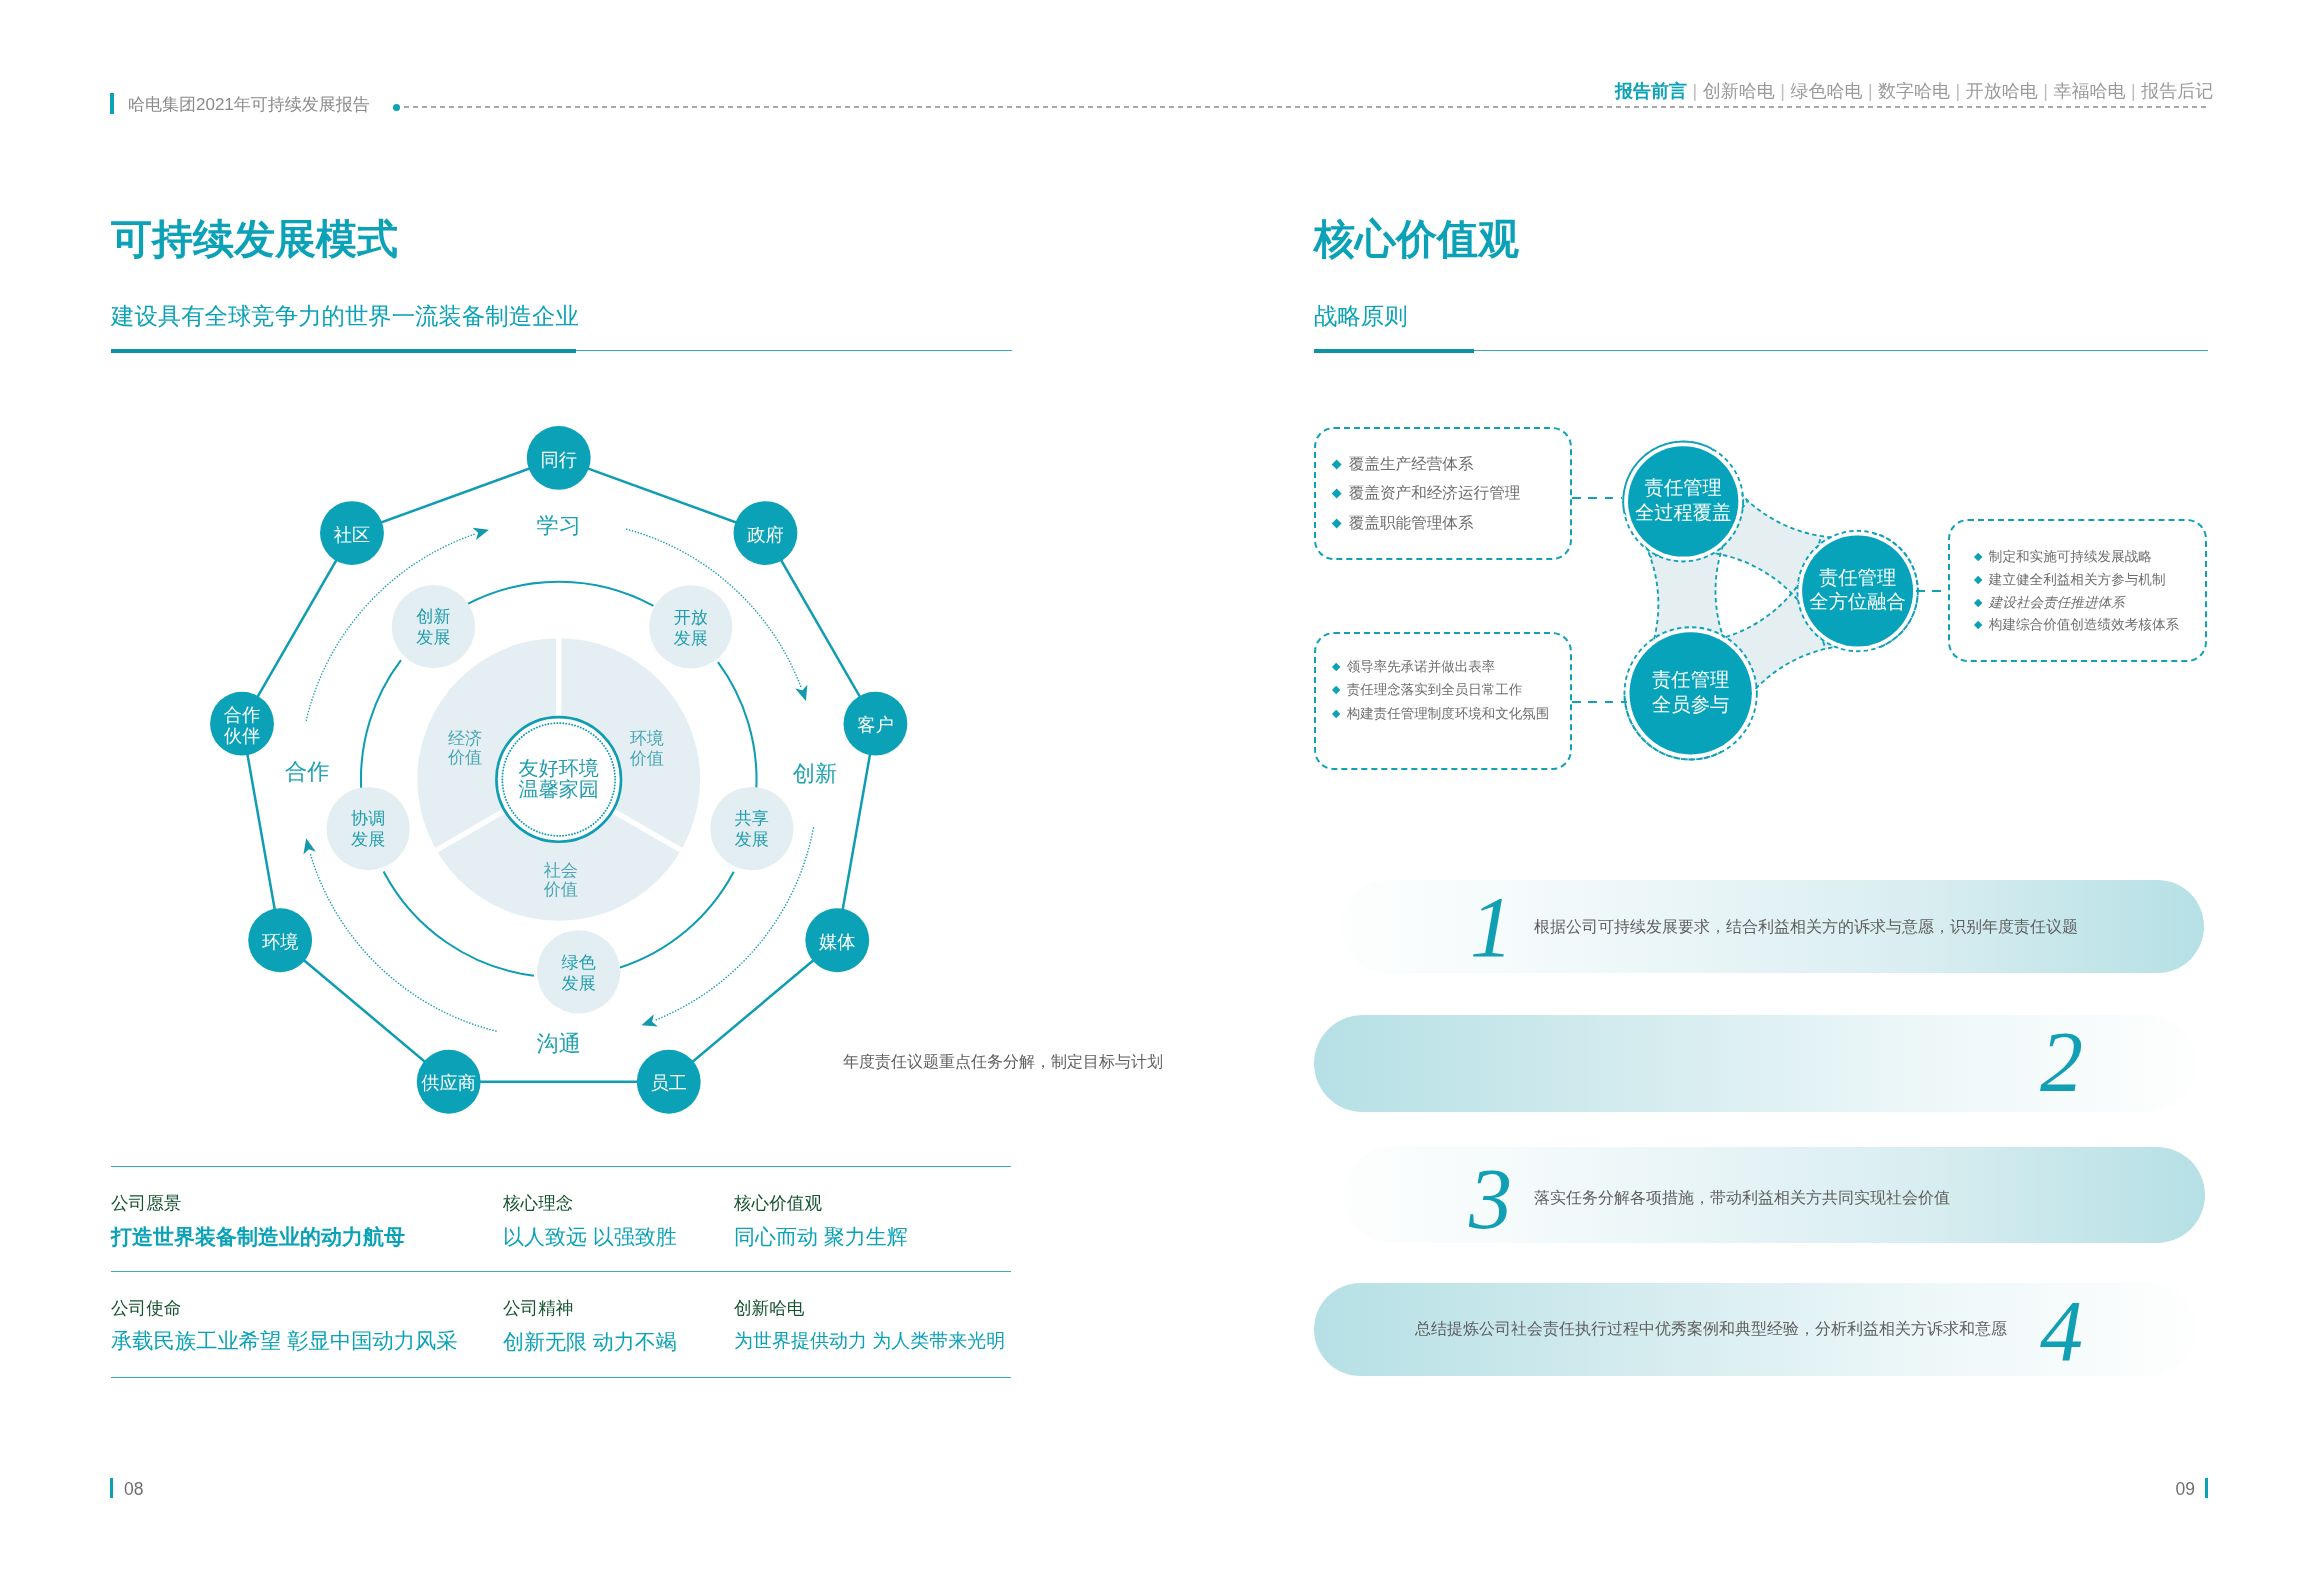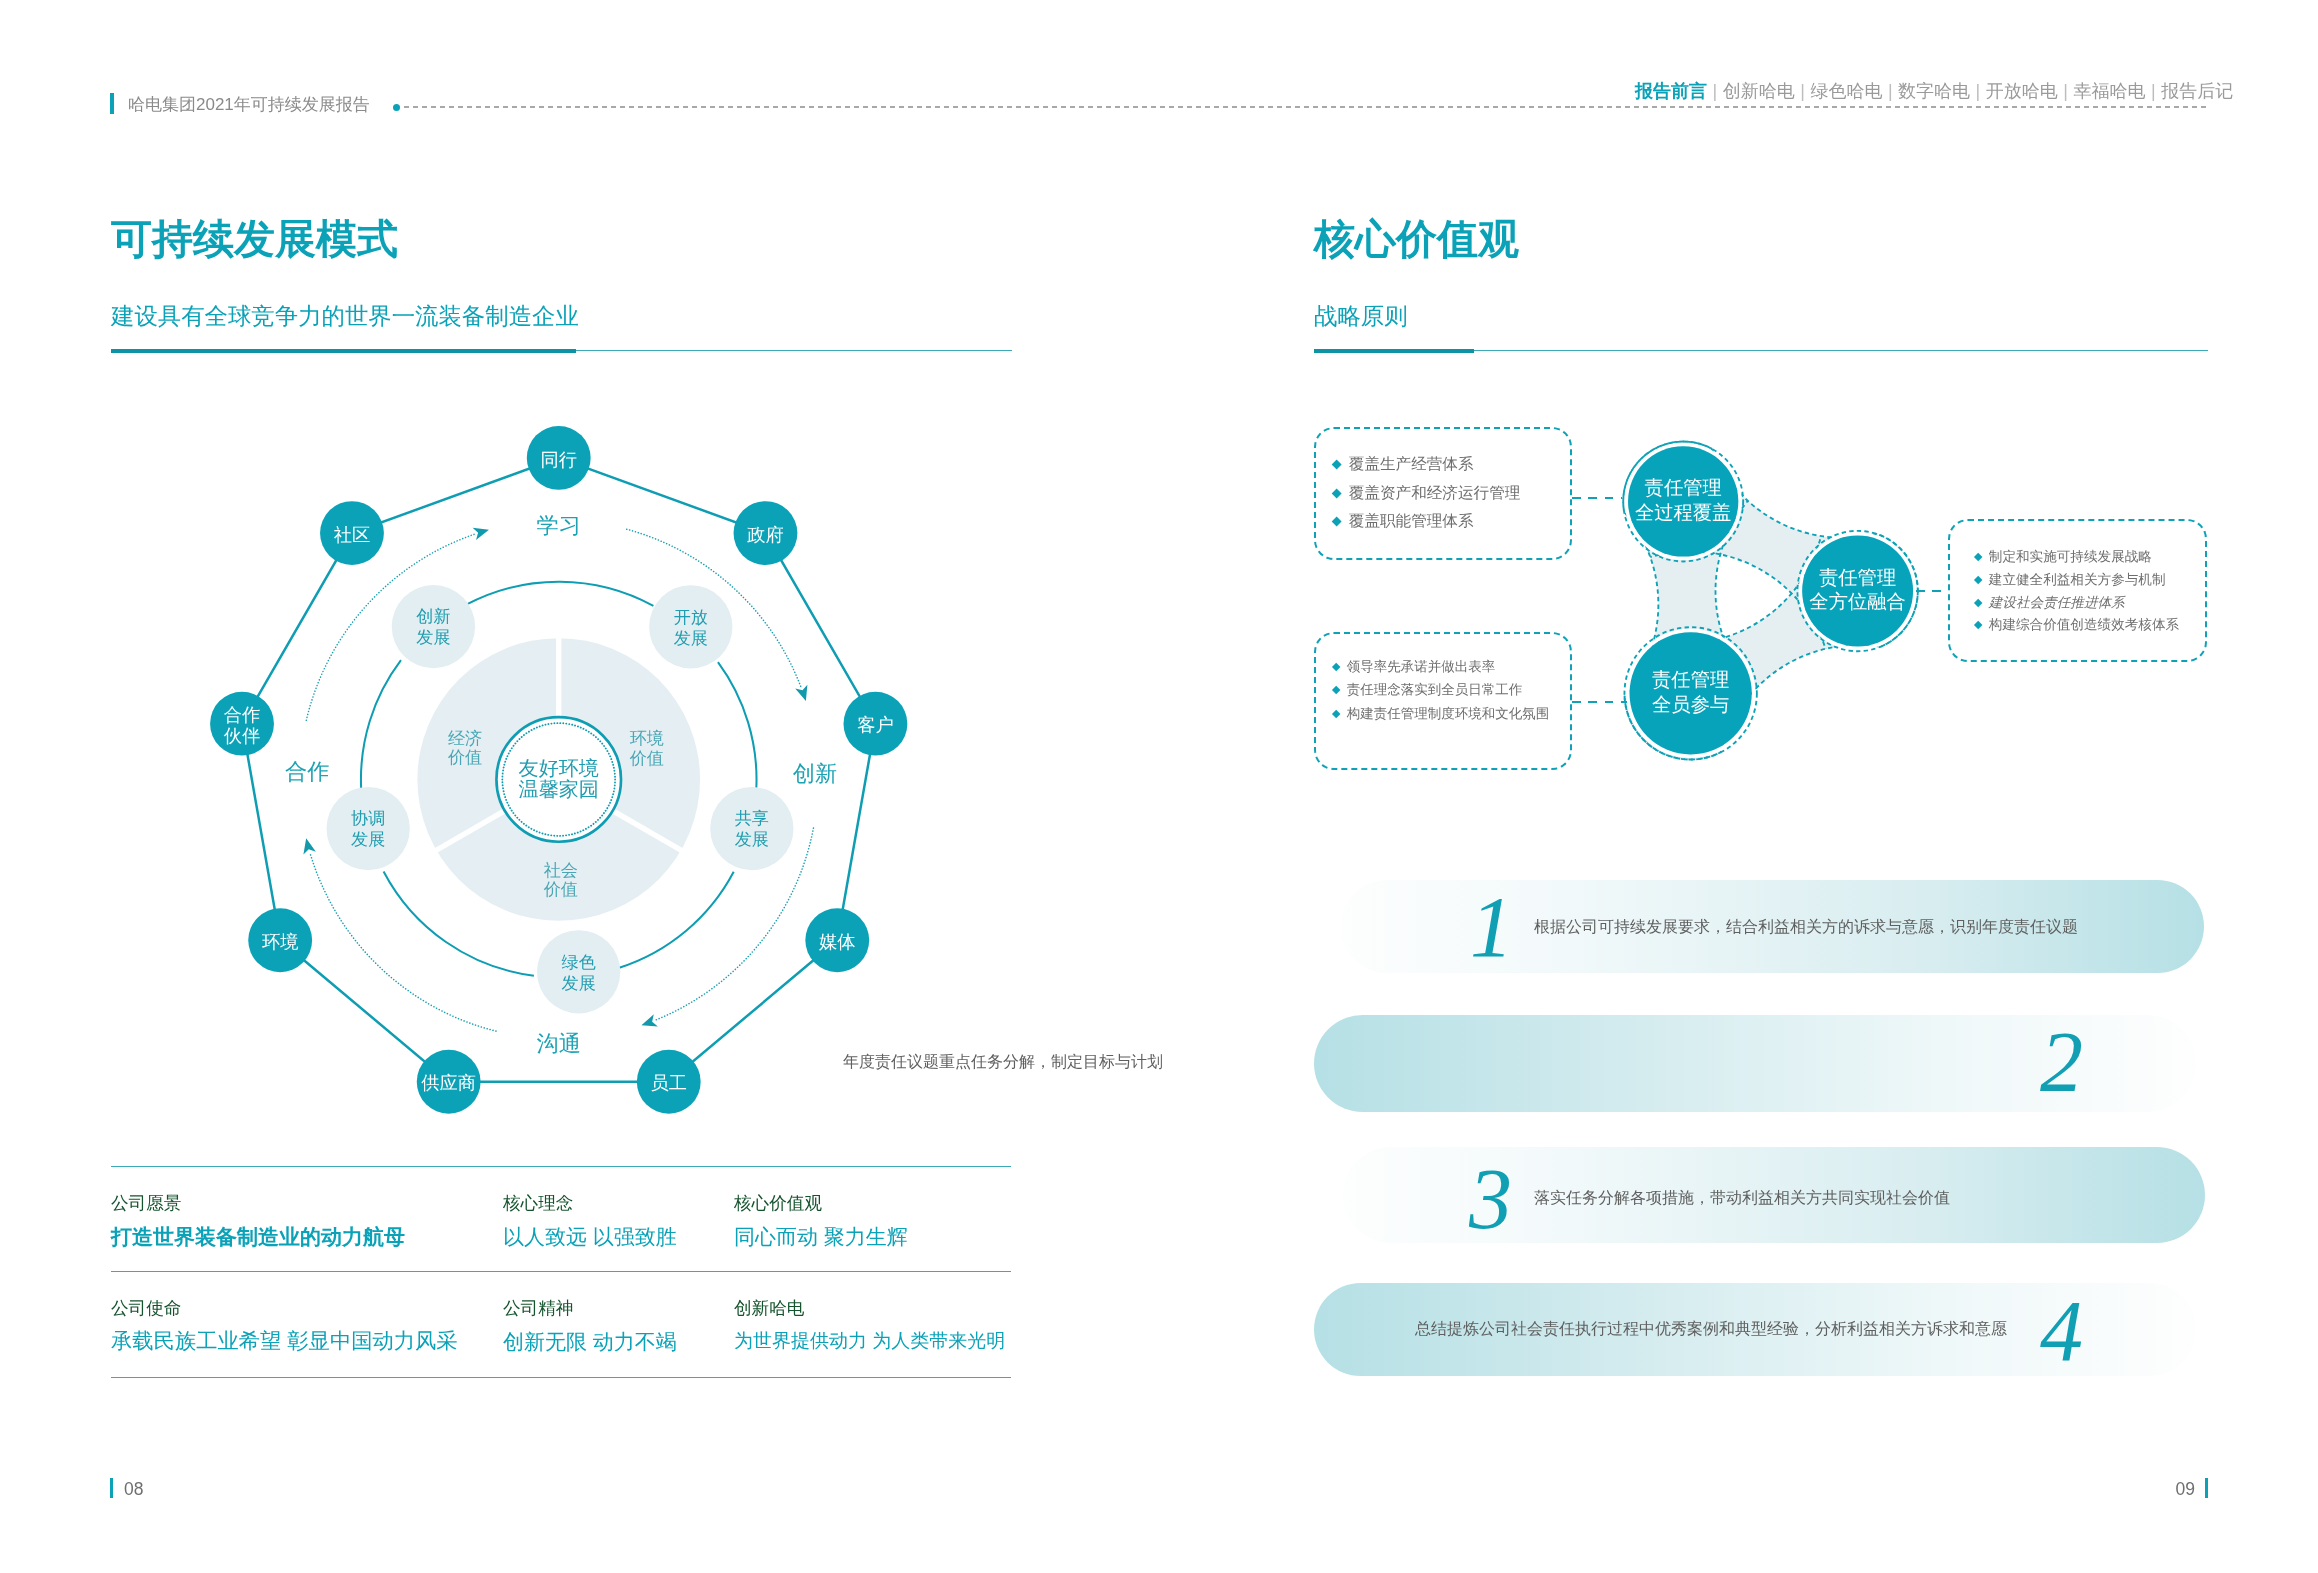--- a/index.html
+++ b/index.html
@@ -4,21 +4,21 @@
 <style>
   html,body{margin:0;padding:0;background:#fff;}
   body{width:2319px;height:1573px;position:relative;overflow:hidden;
        font-family:"Liberation Sans","DejaVu Sans",sans-serif;}
   
   .hdr-bar{position:absolute;width:3.9px;background:#0BA2B8;}
   .hdr-report{position:absolute;font-size:17px;color:#8A8A8A;white-space:nowrap;line-height:1;}
   .hdr-dot{position:absolute;width:7px;height:7px;border-radius:50%;background:#0BA2B8;}
   .hdr-dash{position:absolute;height:1.9px;
      background:repeating-linear-gradient(to right,#A8A8A8 0 4.7px,rgba(0,0,0,0) 4.7px 9px);}
-  .nav{position:absolute;font-size:18px;color:#9A9A9A;white-space:nowrap;line-height:1;margin-left:20px;}
+  .nav{position:absolute;font-size:18px;color:#9A9A9A;white-space:nowrap;line-height:1;}
   .nav span.sep{color:#BDBDBD;padding:0 5.5px;}
   .nav span.act{color:#0BA2B8;font-weight:bold;}
   
   .h1{position:absolute;font-size:41px;font-weight:bold;color:#0BA2B8;line-height:1;letter-spacing:0px;}
   .h2{position:absolute;font-size:23.4px;color:#0BA2B8;line-height:1;letter-spacing:0px;}
   .rule{position:absolute;height:1.2px;background:#3CA9B6;}
   .rule-thick{position:absolute;height:3.9px;background:#0E93A6;}
   
   .pnum{position:absolute;font-size:17.5px;color:#6E6E6E;line-height:1;}
   .pbar{position:absolute;width:3px;height:19.5px;background:#0BA2B8;}
@@ -174,21 +174,21 @@
 <text class="nodetext" x="2170.6" y="912.6">全员参与</text>
 </svg>
 <div class="dbox" style="left:1314px;top:427px;width:258px;height:133px;"></div>
 <div class="dbox" style="left:1314px;top:632px;width:258px;height:138px;"></div>
 <div class="dbox" style="left:1948px;top:519px;width:259px;height:143px;"></div>
 <div class="dline" style="left:1572px;top:497px;width:50px;"></div>
 <div class="dline" style="left:1572px;top:701px;width:55px;"></div>
 <div class="dline" style="left:1916px;top:590px;width:32px;"></div>
 <div class="dbul" style="left:1333px;top:456px;font-size:15.6px;"><i style="width:7.3px;height:7.3px;margin-right:8.5px;"></i><span>覆盖生产经营体系</span></div>
 <div class="dbul" style="left:1333px;top:485px;font-size:15.6px;"><i style="width:7.3px;height:7.3px;margin-right:8.5px;"></i><span>覆盖资产和经济运行管理</span></div>
-<div class="dbul" style="left:1333px;top:515px;font-size:15.6px;font-family:Liberation Mono, monospace;"><i style="width:7.3px;height:7.3px;margin-right:8.5px;"></i><span>覆盖职能管理体系</span></div>
+<div class="dbul" style="left:1333px;top:515px;font-size:15.6px;"><i style="width:7.3px;height:7.3px;margin-right:8.5px;"></i><span>覆盖职能管理体系</span></div>
 <div class="dbul" style="left:1333px;top:660px;font-size:13.5px;"><i style="width:6.4px;height:6.4px;margin-right:7.4px;"></i><span>领导率先承诺并做出表率</span></div>
 <div class="dbul" style="left:1333px;top:683px;font-size:13.5px;"><i style="width:6.4px;height:6.4px;margin-right:7.4px;"></i><span>责任理念落实到全员日常工作</span></div>
 <div class="dbul" style="left:1333px;top:707px;font-size:13.5px;"><i style="width:6.4px;height:6.4px;margin-right:7.4px;"></i><span>构建责任管理制度环境和文化氛围</span></div>
 <div class="dbul" style="left:1975px;top:550px;font-size:13.6px;"><i style="width:6.4px;height:6.4px;margin-right:7.4px;"></i><span>制定和实施可持续发展战略</span></div>
 <div class="dbul" style="left:1975px;top:573px;font-size:13.6px;"><i style="width:6.4px;height:6.4px;margin-right:7.4px;"></i><span>建立健全利益相关方参与机制</span></div>
 <div class="dbul" style="left:1975px;top:596px;font-size:13.6px;font-style:italic;"><i style="width:6.4px;height:6.4px;margin-right:7.4px;"></i><span>建设社会责任推进体系</span></div>
 <div class="dbul" style="left:1975px;top:618px;font-size:13.6px;"><i style="width:6.4px;height:6.4px;margin-right:7.4px;"></i><span>构建综合价值创造绩效考核体系</span></div>
 <div class="step" style="left:1341px;top:880px;width:863px;height:93px;background:linear-gradient(to right, #FDFEFE 0%, #F4FAFB 22%, #D8EDF0 68%, #B5E0E5 100%);"></div>
 <div class="step" style="left:1314px;top:1015px;width:882px;height:97px;background:linear-gradient(to right, #B5E0E5 0%, #D5ECEF 38%, #EFF8F9 72%, #FEFEFE 100%);"></div>
 <div class="step" style="left:1343px;top:1147px;width:862px;height:96px;background:linear-gradient(to right, #FDFEFE 0%, #F4FAFB 22%, #D8EDF0 68%, #B5E0E5 100%);"></div>

